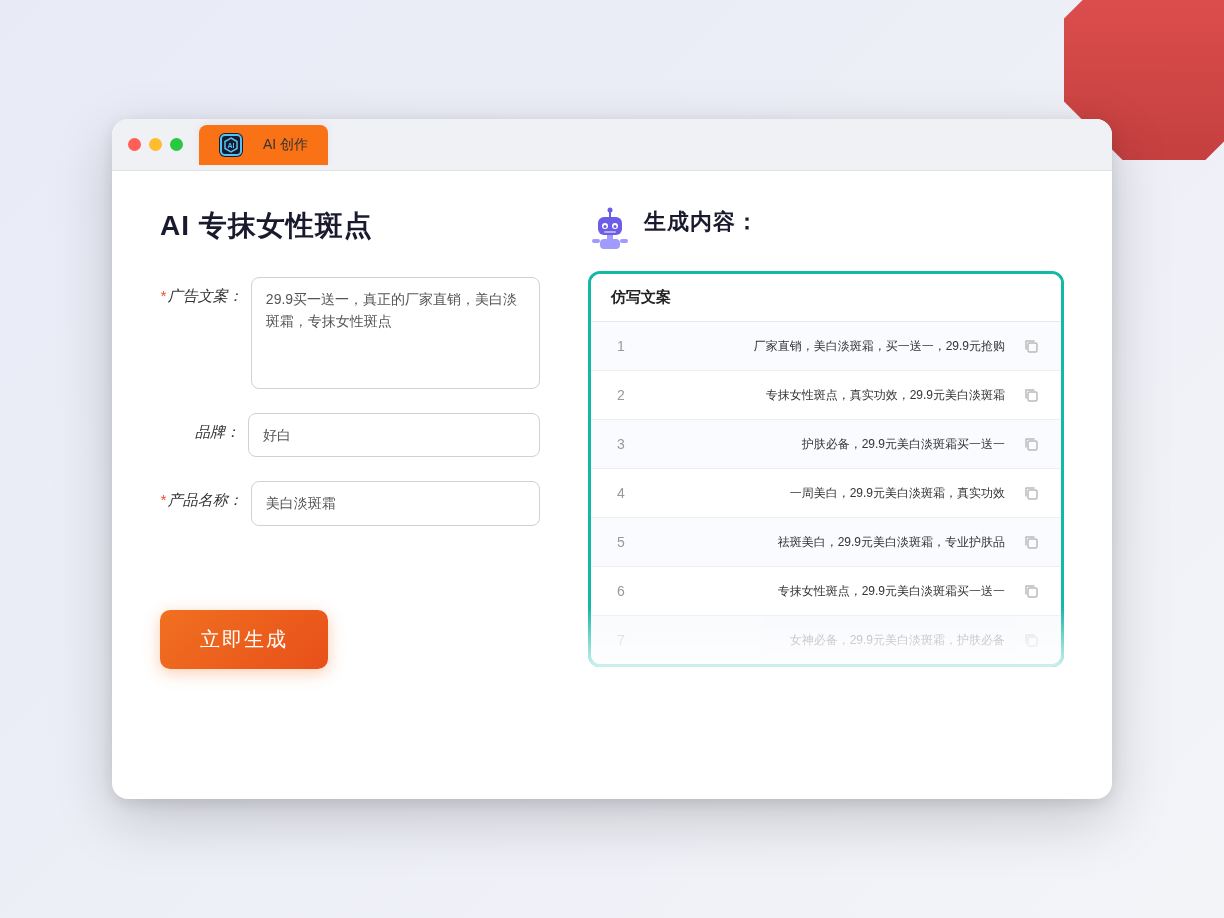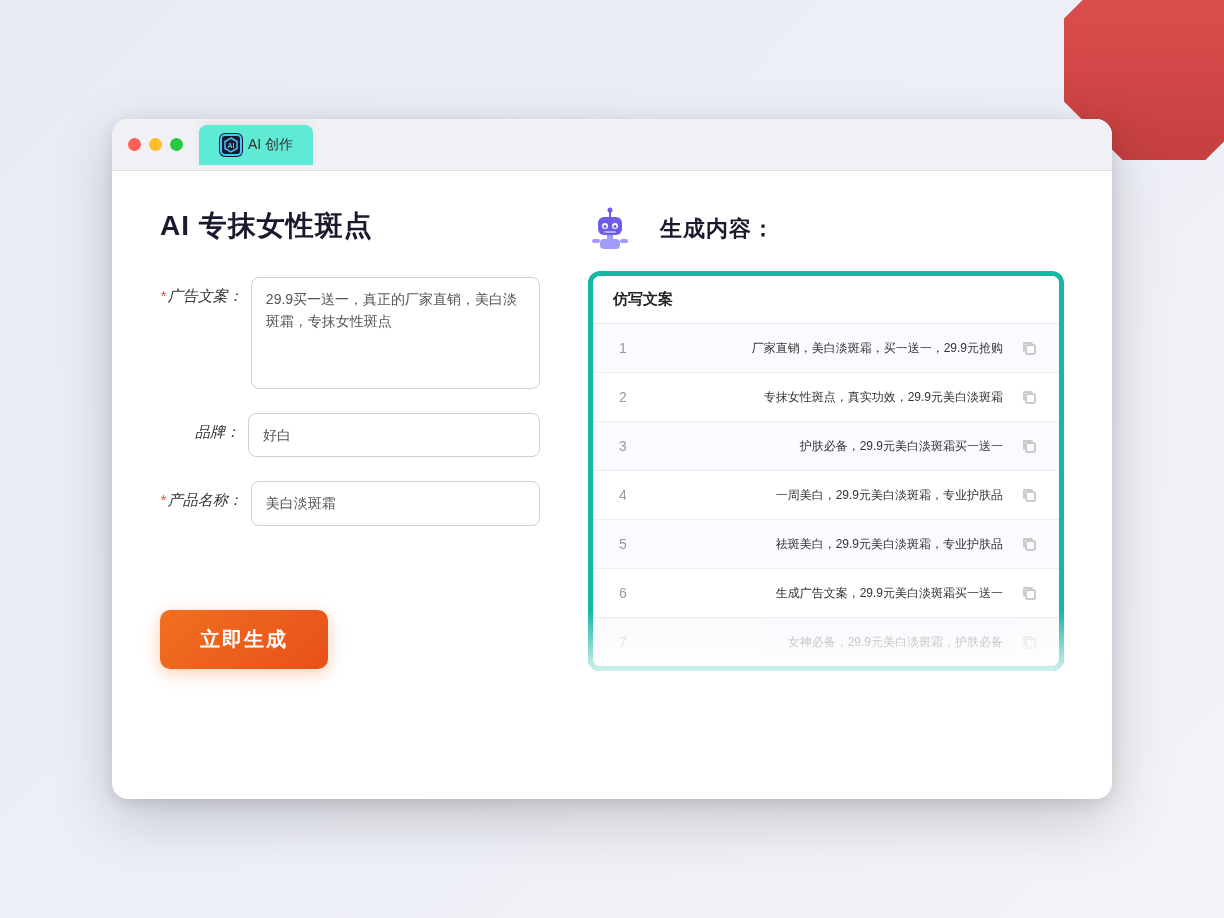--- a/index.html
+++ b/index.html
@@ -68,26 +68,26 @@
     .traffic-light {
       width: 13px;
       height: 13px;
       border-radius: 50%;
     }
     .tl-red { background: #ff5f57; }
     .tl-yellow { background: #febc2e; }
     .tl-green { background: #28c840; }
 
     .tab {
-      background: #5eead4;
+      background: #f97316;
       border-radius: 8px 8px 0 0;
       padding: 8px 20px;
       display: flex;
       align-items: center;
-      gap: 5px;
+      gap: 20px;
       font-size: 14px;
       color: #333;
       font-weight: 500;
       box-shadow: 0 -2px 8px rgba(0,0,0,0.05);
     }
 
     .ai-icon {
       width: 24px;
       height: 24px;
       background: #1a1a2e;
@@ -174,37 +174,37 @@
     }
 
     .generate-btn {
       margin-top: 60px;
       background: linear-gradient(135deg, #f07020 0%, #e8501a 100%);
       color: #fff;
       border: none;
       border-radius: 10px;
       padding: 16px 40px;
       font-size: 20px;
-      font-weight: 700;
+      font-weight: 400;
       cursor: pointer;
       letter-spacing: 2px;
       font-family: inherit;
       box-shadow: 0 4px 16px rgba(240, 112, 32, 0.35);
       transition: opacity 0.2s;
     }
 
     
     .right-panel {
       flex: 1;
     }
 
     .result-header {
       display: flex;
-      align-items: center;
-      gap: 28px;
+      align-items: flex-start;
+      gap: 12px;
       margin-bottom: 20px;
     }
 
     
     .robot-icon {
       width: 44px;
       height: 44px;
       position: relative;
     }
     .robot-svg {
@@ -217,21 +217,21 @@
       font-weight: 600;
       color: #1a1a2e;
       letter-spacing: 1px;
     }
 
     
     .results-container {
       background: #f8f9fc;
       border-radius: 12px;
       overflow: hidden;
-      border: 5px solid #14b8a6;
+      border: 3px solid #14b8a6;
     }
 
     .results-header-row {
       padding: 14px 20px;
       background: #fff;
       border-bottom: 1px solid #e8e8f0;
     }
 
     .results-header-label {
       font-size: 15px;
@@ -427,41 +427,41 @@
                 <span class="result-text">护肤必备，29.9元美白淡斑霜买一送一</span>
                 <div class="copy-icon">
                   <svg viewBox="0 0 16 16">
                     <rect x="5" y="5" width="9" height="9" rx="1.5"></rect>
                     <path d="M3 11V3h8" stroke-linecap="round" stroke-linejoin="round"></path>
                   </svg>
                 </div>
               </div>
               <div class="result-row">
                 <span class="result-num">4</span>
-                <span class="result-text">一周美白，29.9元美白淡斑霜，专业护肤品</span>
+                <span class="result-text">一周美白，29.9元美白淡斑霜，真实功效</span>
                 <div class="copy-icon">
                   <svg viewBox="0 0 16 16">
                     <rect x="5" y="5" width="9" height="9" rx="1.5"></rect>
                     <path d="M3 11V3h8" stroke-linecap="round" stroke-linejoin="round"></path>
                   </svg>
                 </div>
               </div>
               <div class="result-row">
                 <span class="result-num">5</span>
                 <span class="result-text">祛斑美白，29.9元美白淡斑霜，专业护肤品</span>
                 <div class="copy-icon">
                   <svg viewBox="0 0 16 16">
                     <rect x="5" y="5" width="9" height="9" rx="1.5"></rect>
                     <path d="M3 11V3h8" stroke-linecap="round" stroke-linejoin="round"></path>
                   </svg>
                 </div>
               </div>
               <div class="result-row">
                 <span class="result-num">6</span>
-                <span class="result-text">生成广告文案，29.9元美白淡斑霜买一送一</span>
+                <span class="result-text">专抹女性斑点，29.9元美白淡斑霜买一送一</span>
                 <div class="copy-icon">
                   <svg viewBox="0 0 16 16">
                     <rect x="5" y="5" width="9" height="9" rx="1.5"></rect>
                     <path d="M3 11V3h8" stroke-linecap="round" stroke-linejoin="round"></path>
                   </svg>
                 </div>
               </div>
               <div class="result-row faded">
                 <span class="result-num">7</span>
                 <span class="result-text">女神必备，29.9元美白淡斑霜，护肤必备</span>

